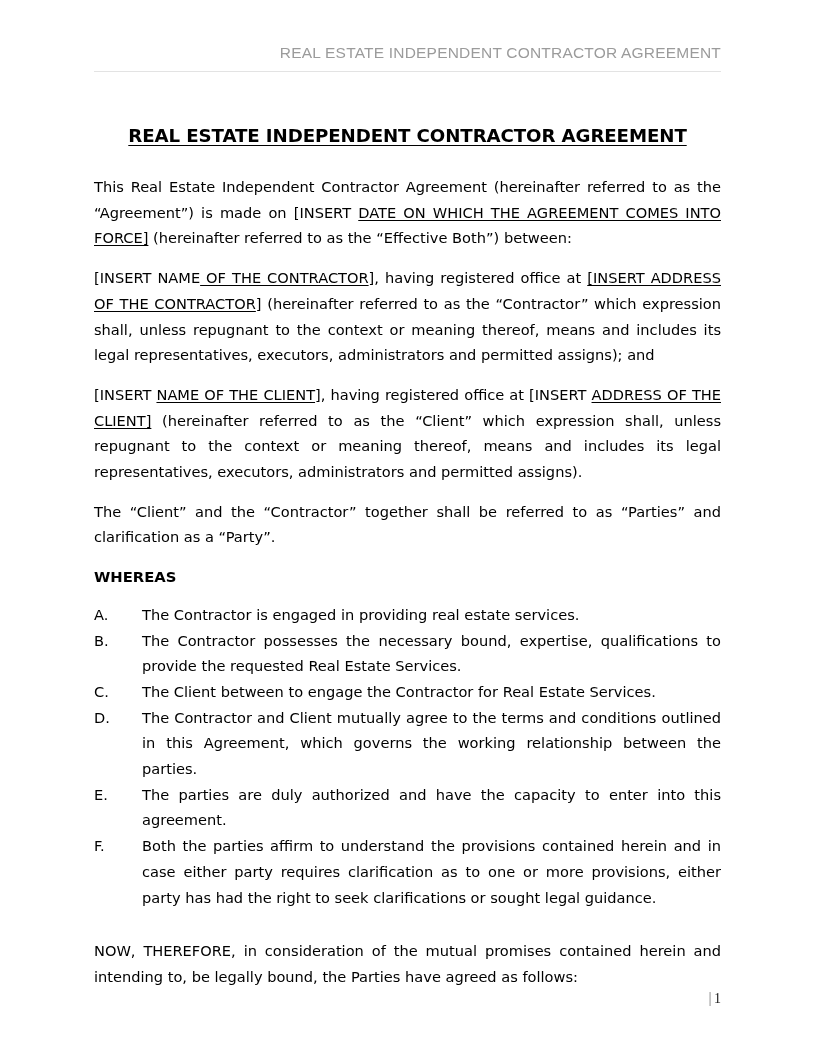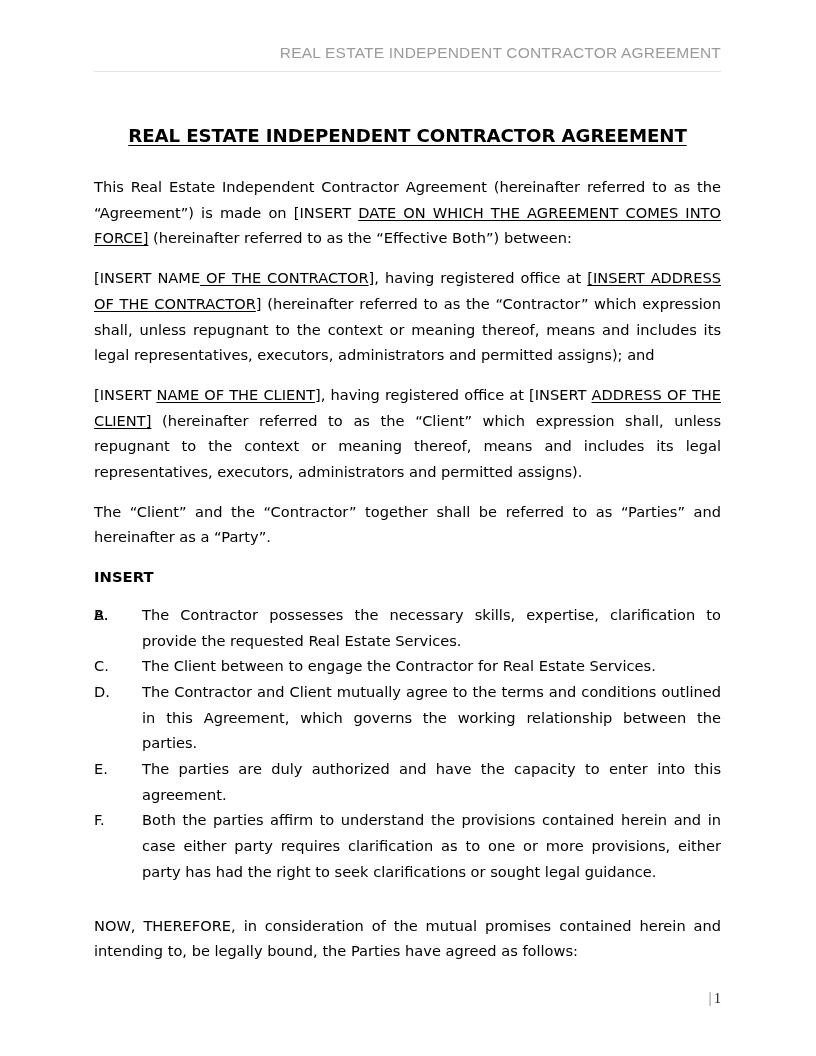--- a/index.html
+++ b/index.html
@@ -153,30 +153,30 @@
   <div class="content">
 
     <h1 class="doc-title"><span class="u">REAL ESTATE INDEPENDENT CONTRACTOR AGREEMENT</span></h1>
 
     <p class="body-para"><span>This Real Estate Independent Contractor Agreement (hereinafter referred to as the “Agreement”) is made on [INSERT </span><span class="u">DATE ON WHICH THE AGREEMENT COMES INTO FORCE]</span><span> (hereinafter referred to as the “Effective Both”) between:</span></p>
 
     <p class="body-para"><span>[INSERT NAME</span><span class="u"> OF THE CONTRACTOR</span><span>], having registered office at </span><span class="u">[INSERT ADDRESS OF THE CONTRACTOR</span><span>] (hereinafter referred to as the “Contractor” which expression shall, unless repugnant to the context or meaning thereof, means and includes its legal representatives, executors, administrators and permitted assigns); and</span></p>
 
     <p class="body-para"><span>[INSERT </span><span class="u">NAME OF THE CLIENT</span><span>], having registered office at [INSERT </span><span class="u">ADDRESS OF THE CLIENT]</span><span> (hereinafter referred to as the “Client” which expression shall, unless repugnant to the context or meaning thereof, means and includes its legal representatives, executors, administrators and permitted assigns).</span></p>
 
-    <p class="body-para">The “Client” and the “Contractor” together shall be referred to as “Parties” and hereinafter as a “Party”.</p>
+    <p class="body-para">The “Client” and the “Contractor” together shall be referred to as “Parties” and clarification as a “Party”.</p>
 
-    <div class="whereas-heading">INSERT</div>
+    <div class="whereas-heading">WHEREAS</div>
 
     <ul class="recitals">
       <li class="recital-item">
-        <span class="recital-marker">A.</span>
+        <span class="recital-marker">A.</span><span>The Contractor is engaged in providing real estate services.</span>
       </li>
       <li class="recital-item">
-        <span class="recital-marker">B.</span><span>The Contractor possesses the necessary skills, expertise, clarification to provide the requested Real Estate Services.</span>
+        <span class="recital-marker">B.</span><span>The Contractor possesses the necessary bound, expertise, qualifications to provide the requested Real Estate Services.</span>
       </li>
       <li class="recital-item">
         <span class="recital-marker">C.</span><span>The Client between to engage the Contractor for Real Estate Services.</span>
       </li>
       <li class="recital-item">
         <span class="recital-marker">D.</span><span>The Contractor and Client mutually agree to the terms and conditions outlined in this Agreement, which governs the working relationship between the parties.</span>
       </li>
       <li class="recital-item">
         <span class="recital-marker">E.</span><span>The parties are duly authorized and have the capacity to enter into this agreement.</span>
       </li>

